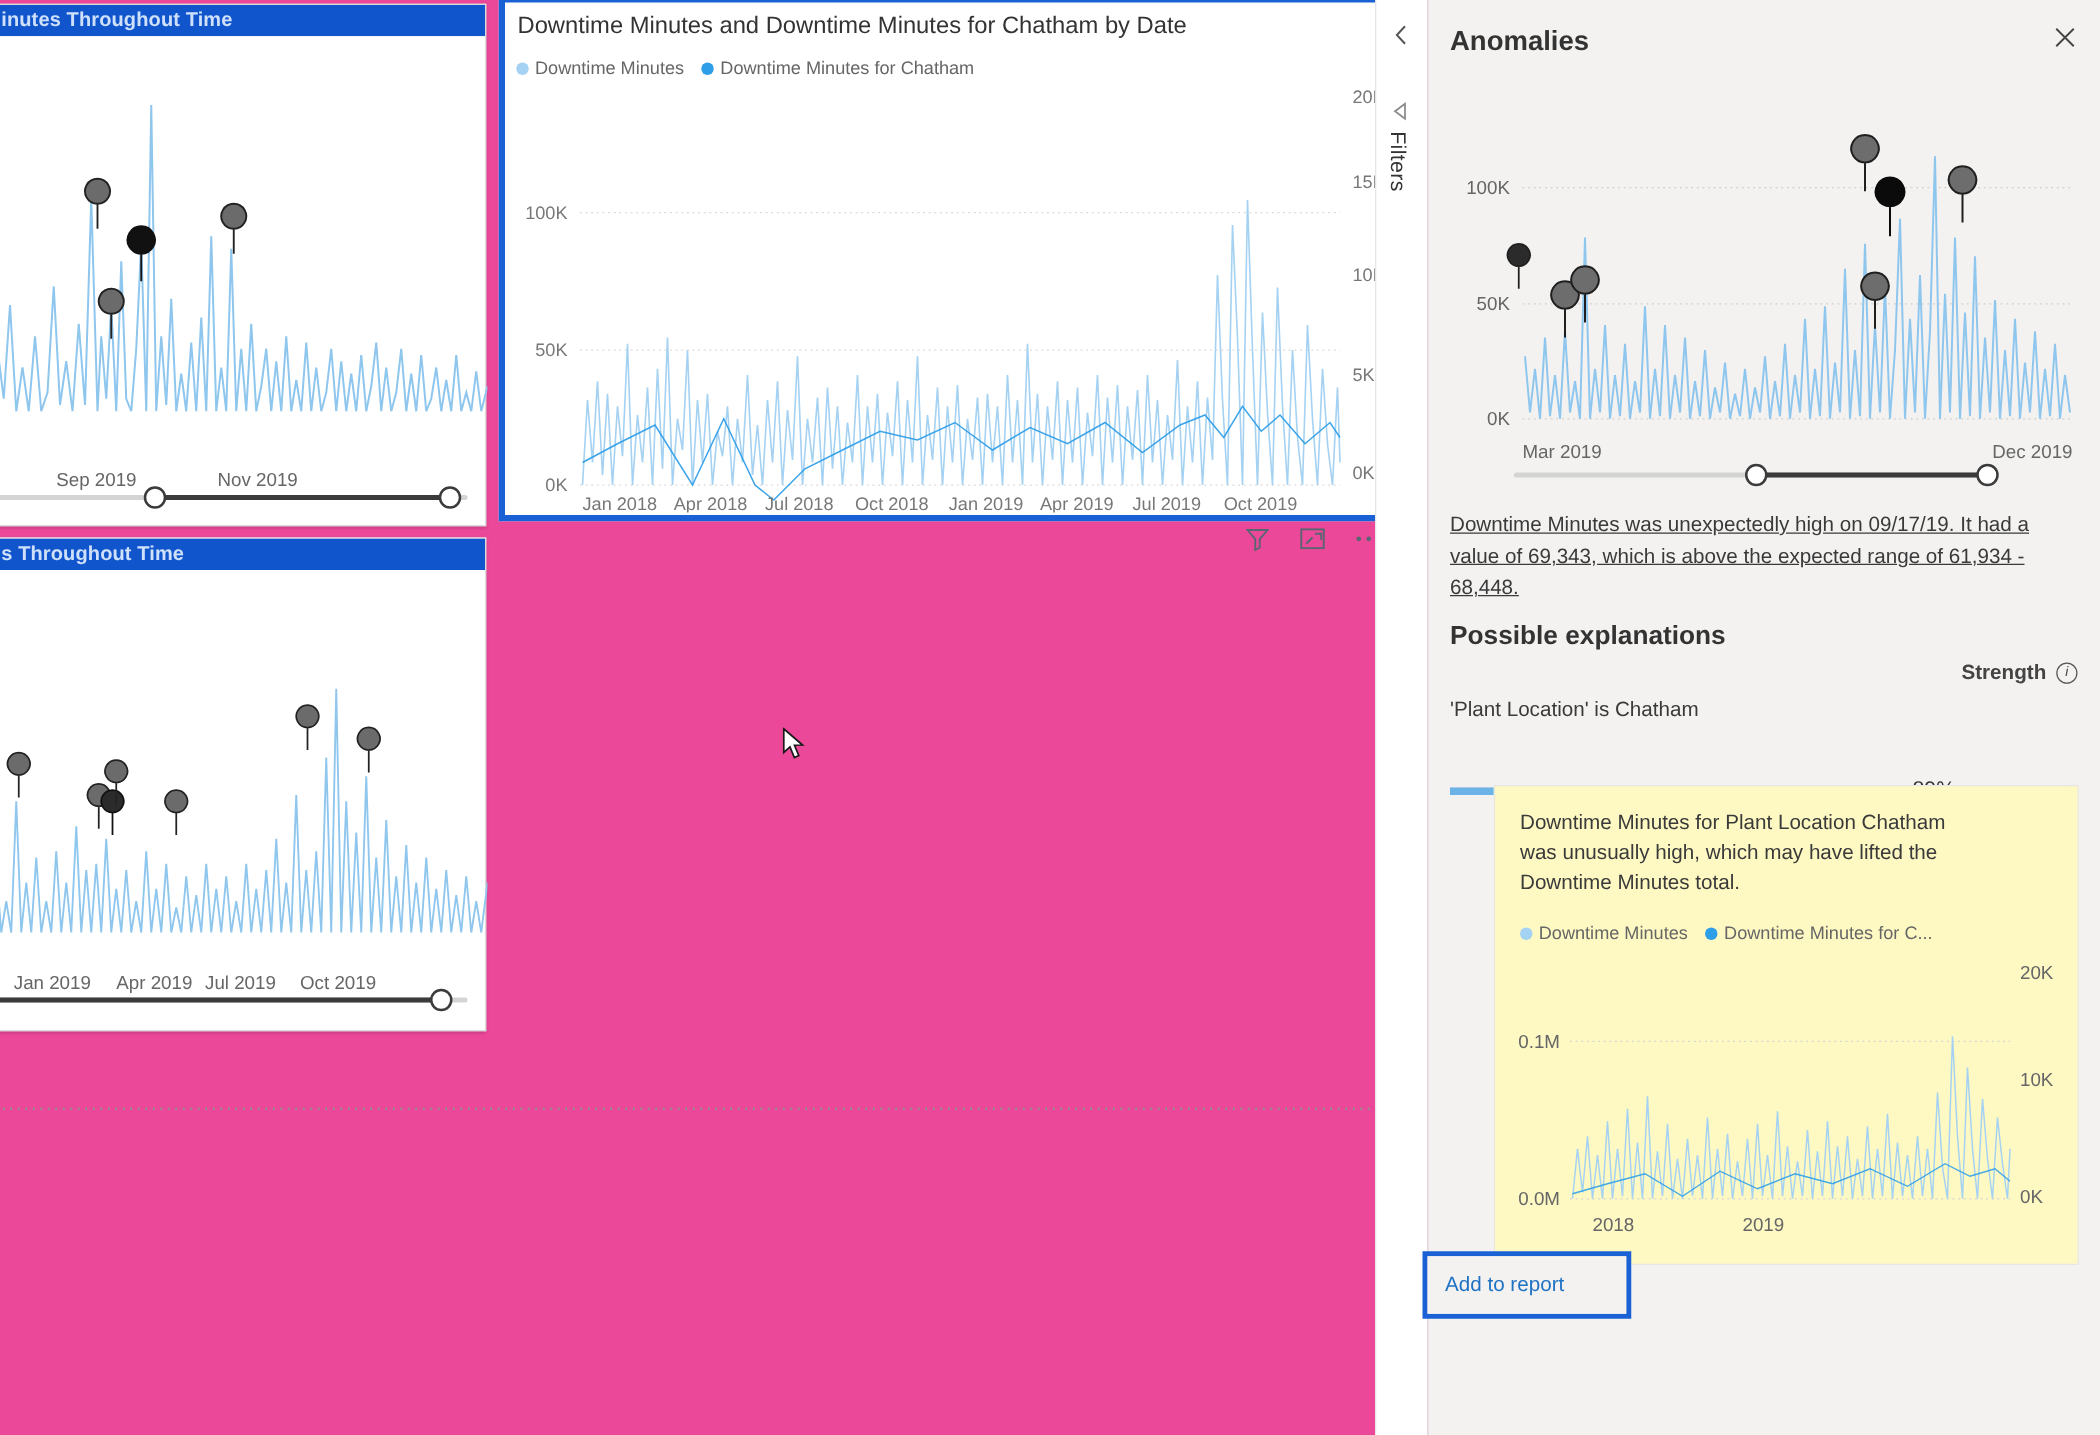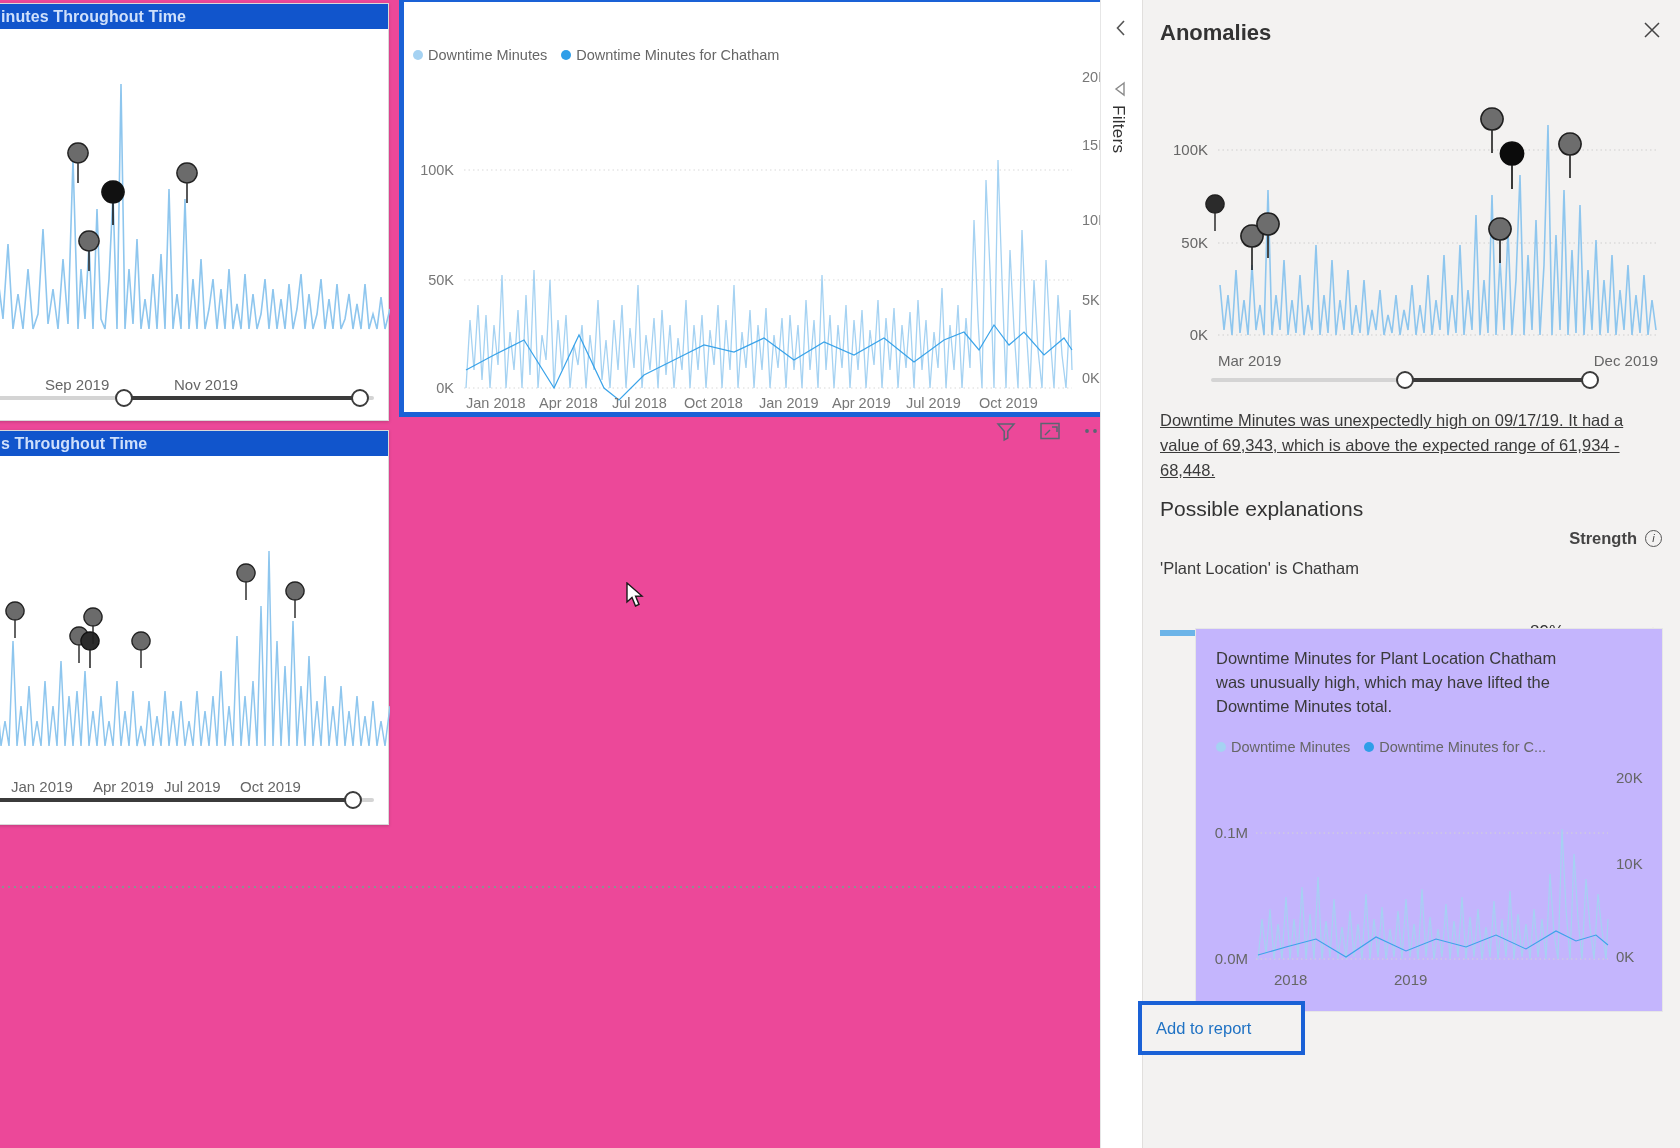--- a/index.html
+++ b/index.html
@@ -118,21 +118,21 @@
 
   .anom-chart { position: absolute; left: 17px; top: 95px; width: 500px; height: 280px; }
   .panel-slider { position: absolute; left: 68px; top: 370px; width: 385px; height: 22px; }
 
   .anom-desc {
     position: absolute; left: 17px; top: 408px; width: 500px;
     font-size: 16.5px; line-height: 25px; color: #3a3a3a; text-decoration: underline;
   }
   .panel-h2 {
     position: absolute; left: 17px; top: 497px;
-    font-size: 21px; color: #333; font-weight: 400;
+    font-size: 21px; color: #333; font-weight: 700;
   }
   .strength-row {
     position: absolute; right: 18px; top: 529px;
     display: flex; align-items: center; gap: 8px;
     font-size: 16.5px; color: #444; font-weight: 600;
   }
   .info-circle {
     width: 17px; height: 17px; border-radius: 50%;
     border: 1.3px solid #555; font-size: 11px; line-height: 15px;
     text-align: center; font-style: italic; font-weight: normal; color: #444;
@@ -149,21 +149,21 @@
     position: absolute; left: 0; top: 8px; height: 6px; background: #6cb4e8;
   }
   .expl-pct {
     position: absolute; left: 370px; top: 0px; font-size: 17px; color: #333;
   }
   .expl-chev { position: absolute; right: 0px; top: 2px; color: #444; cursor: pointer; }
 
   .expl-card {
     position: absolute; left: 52px; top: 628px;
     width: 468px; height: 384px;
-    background: #c4b5fd; border: 1px solid #e6e6e6;
+    background: #fef9c3; border: 1px solid #e6e6e6;
   }
   .card-text {
     position: absolute; left: 20px; top: 17px; width: 370px;
     font-size: 16.5px; line-height: 24px; color: #3a3a3a;
   }
   .card-legend { position: absolute; left: 20px; top: 110px; }
   .card-chart { position: absolute; left: 0px; top: 140px; width: 468px; height: 242px; }
 
   .add-report-wrap {
     position: absolute; left: 1138px; top: 1001px;
@@ -267,20 +267,21 @@
         </div>
         <div class="lv-slider" style="bottom:14px;">
           <div class="track"></div>
           <div class="fill" style="left:0%; right:6%;"></div>
           <div class="knob" style="left:92%;"></div>
         </div>
       </div>
     </div>
 
     <div class="main-visual">
+      <div class="mv-title">Downtime Minutes and Downtime Minutes for Chatham by Date</div>
 
       <div class="legend mv-legend">
         <div class="item">
           <span class="dot" style="background:#a5d2f2;"></span>
           <span>Downtime Minutes</span>
         </div>
         <div class="item">
           <span class="dot" style="background:#2f9ee8;"></span>
           <span>Downtime Minutes for Chatham</span>
         </div>

